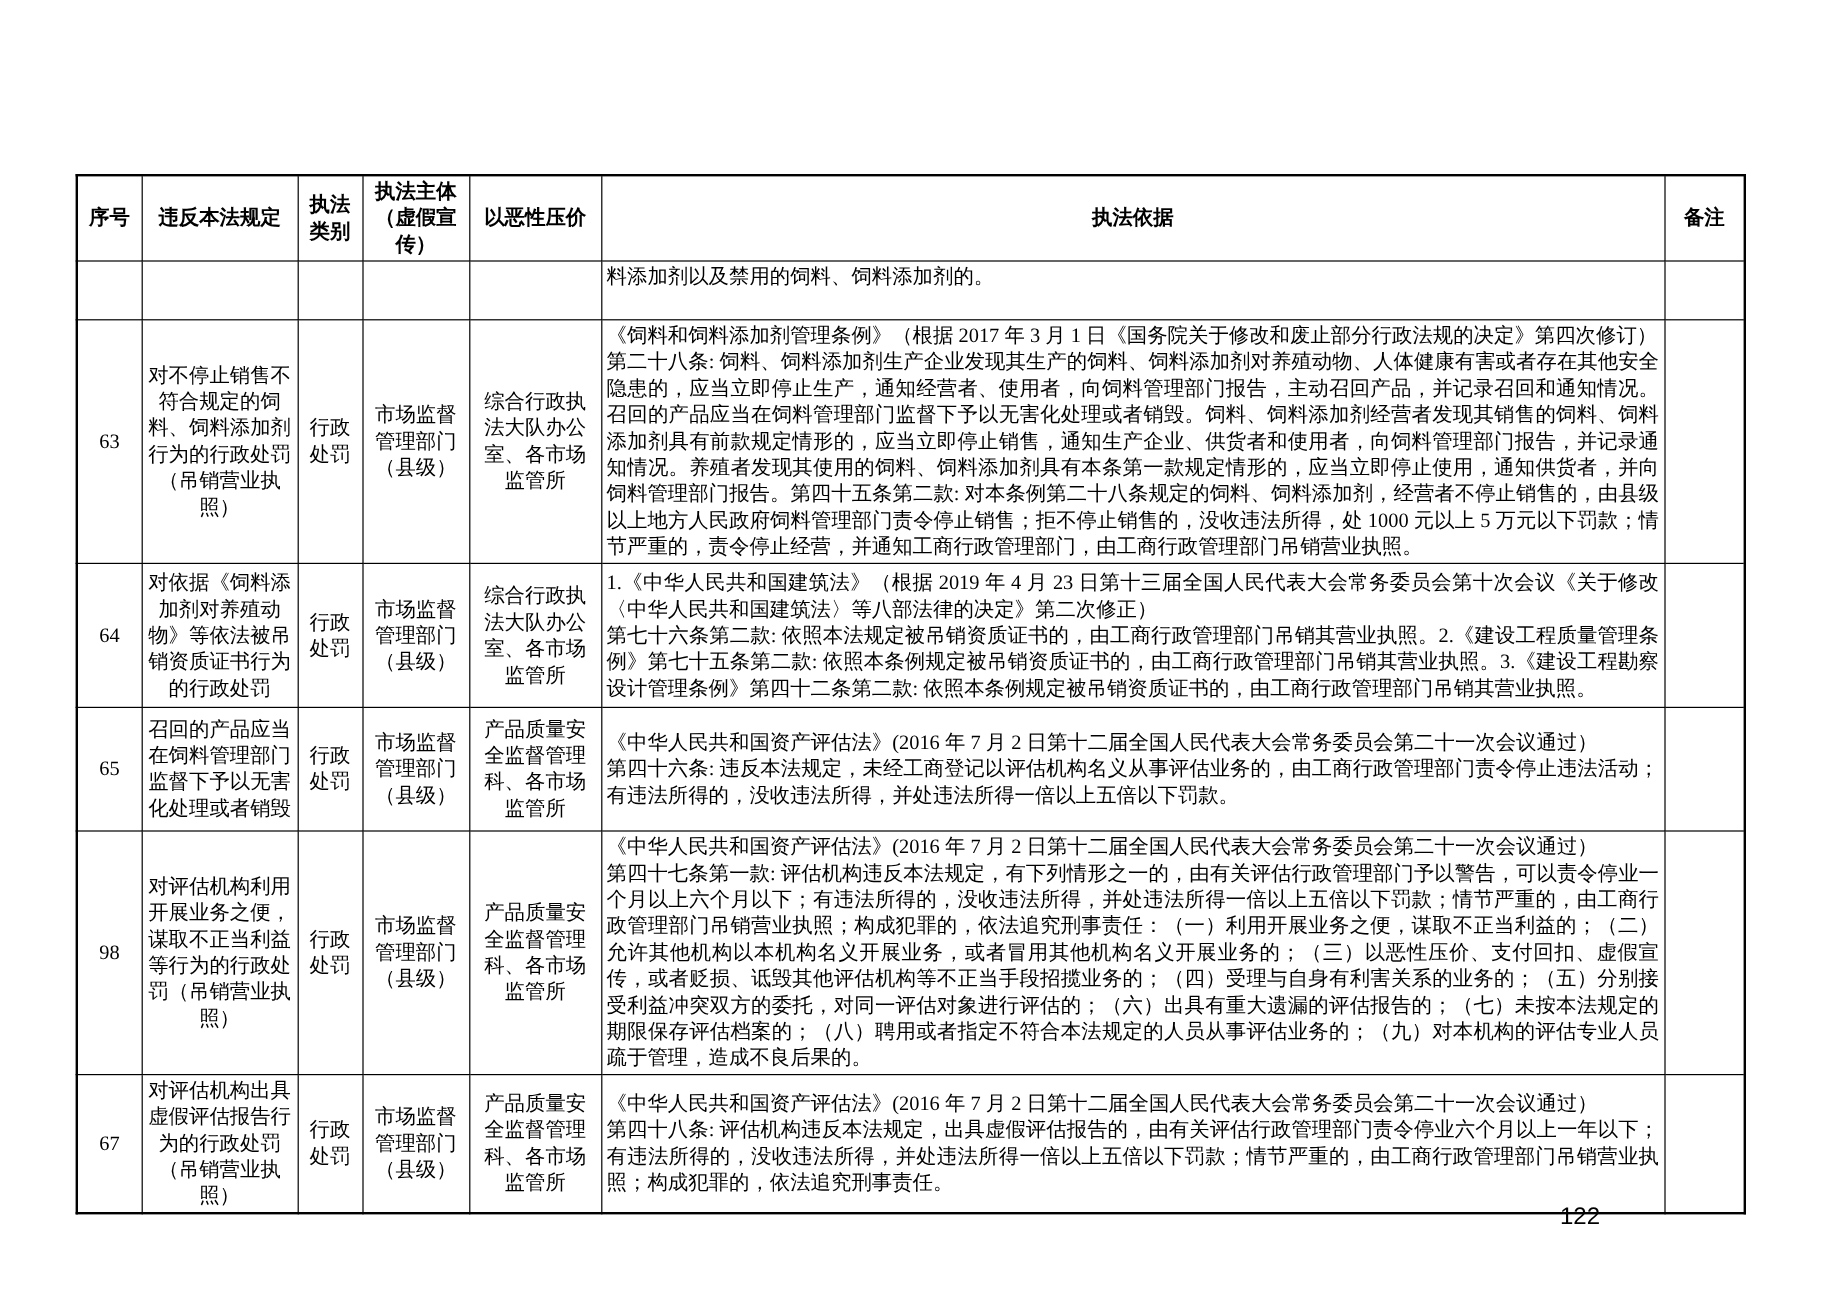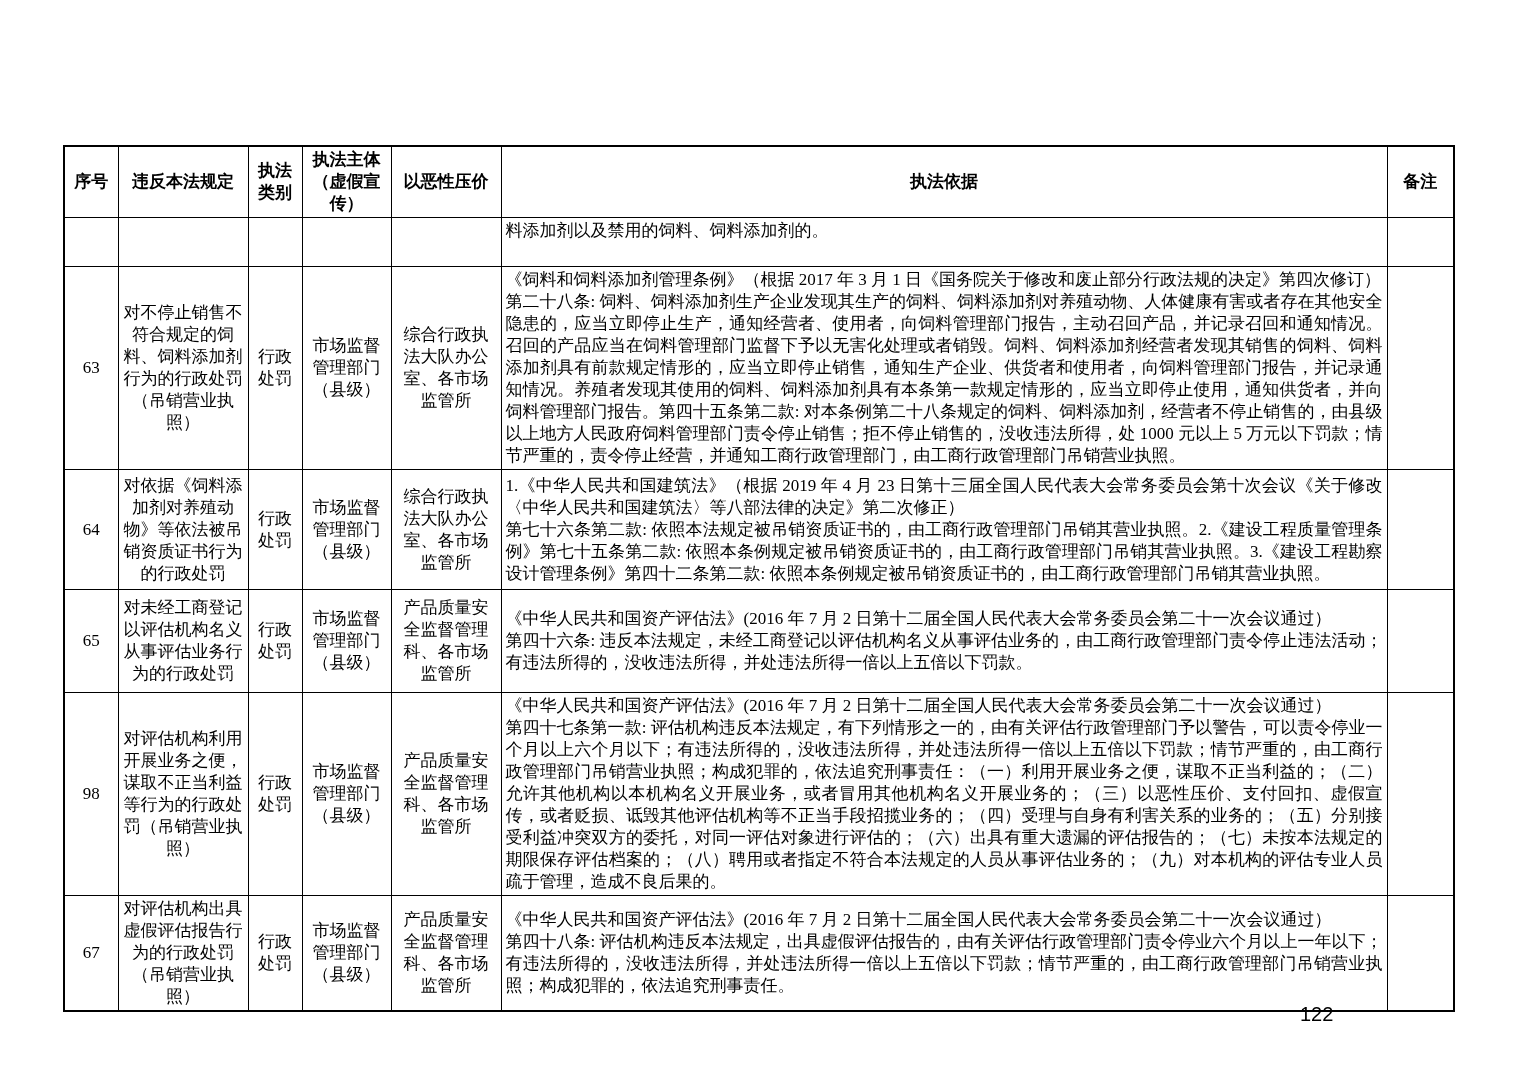--- a/index.html
+++ b/index.html
@@ -119,21 +119,21 @@
         <td class="cell-center">行政处罚</td>
         <td class="cell-center">市场监督管理部门（县级）</td>
         <td class="cell-center">综合行政执法大队办公室、各市场监管所</td>
         <td class="cell-basis">1.《中华人民共和国建筑法》（根据 2019 年 4 月 23 日第十三届全国人民代表大会常务委员会第十次会议《关于修改〈中华人民共和国建筑法〉等八部法律的决定》第二次修正）
 第七十六条第二款: 依照本法规定被吊销资质证书的，由工商行政管理部门吊销其营业执照。2.《建设工程质量管理条例》第七十五条第二款: 依照本条例规定被吊销资质证书的，由工商行政管理部门吊销其营业执照。3.《建设工程勘察设计管理条例》第四十二条第二款: 依照本条例规定被吊销资质证书的，由工商行政管理部门吊销其营业执照。</td>
         <td></td>
       </tr>
 
       <tr class="row-65">
         <td class="cell-center">65</td>
-        <td class="cell-center">对未经工商登记以评估机构名义从事评估业务行为的行政处罚</td>
+        <td class="cell-center">召回的产品应当在饲料管理部门监督下予以无害化处理或者销毁</td>
         <td class="cell-center">行政处罚</td>
         <td class="cell-center">市场监督管理部门（县级）</td>
         <td class="cell-center">产品质量安全监督管理科、各市场监管所</td>
         <td class="cell-basis">《中华人民共和国资产评估法》(2016 年 7 月 2 日第十二届全国人民代表大会常务委员会第二十一次会议通过）
 第四十六条: 违反本法规定，未经工商登记以评估机构名义从事评估业务的，由工商行政管理部门责令停止违法活动；有违法所得的，没收违法所得，并处违法所得一倍以上五倍以下罚款。</td>
         <td></td>
       </tr>
 
       <tr class="row-66">
         <td class="cell-center">98</td>

